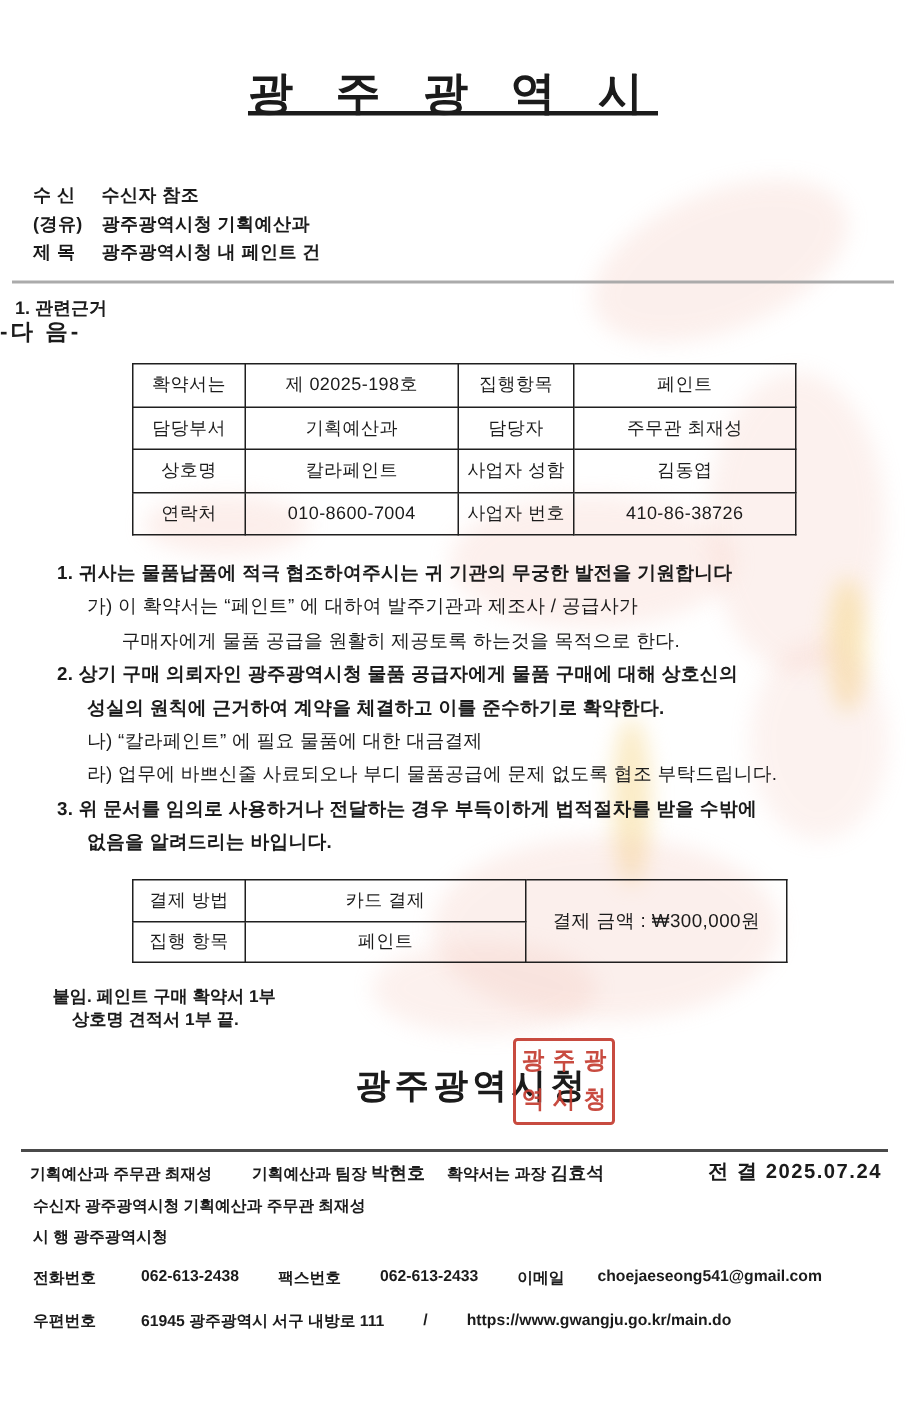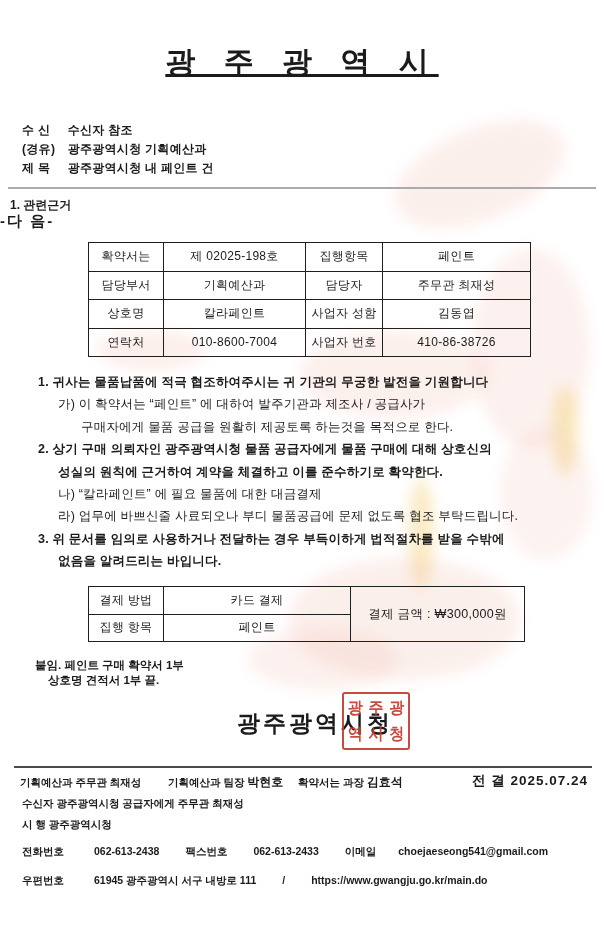--- a/index.html
+++ b/index.html
@@ -168,21 +168,21 @@
   <div class="f z appr2">
     <span>기획예산과 팀장</span>
     <span class="aname">박현호</span>
   </div>
   <div class="f z appr3">
     <span>확약서는 과장</span>
     <span class="aname">김효석</span>
   </div>
   <div class="z decision">전 결 2025.07.24</div>
 
-  <div class="f z recip">수신자 광주광역시청 공급자에게 주무관 최재성</div>
+  <div class="f z recip">수신자 광주광역시청 기획예산과 주무관 최재성</div>
   <div class="f z issuer">시  행 광주광역시청</div>
 
   <div class="f z contact">
     <span class="mr30">전화번호</span>
     <span class="mr26">062-613-2438</span>
     <span class="mr26">팩스번호</span>
     <span class="mr26">062-613-2433</span>
     <span class="mr22">이메일</span>
     <span>choejaeseong541@gmail.com</span>
   </div>

